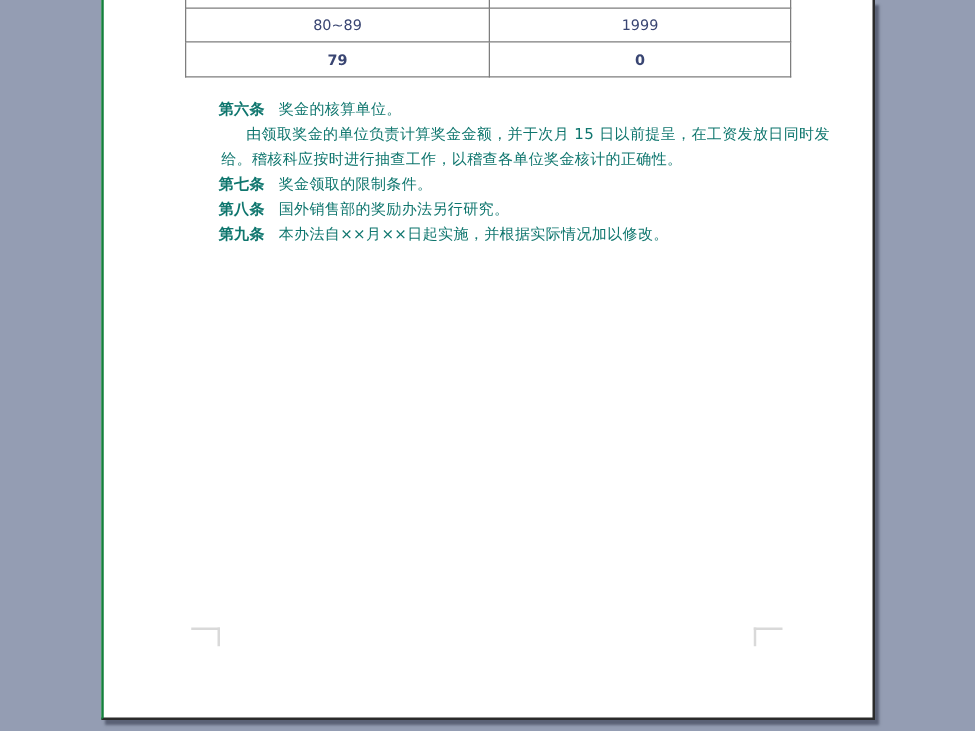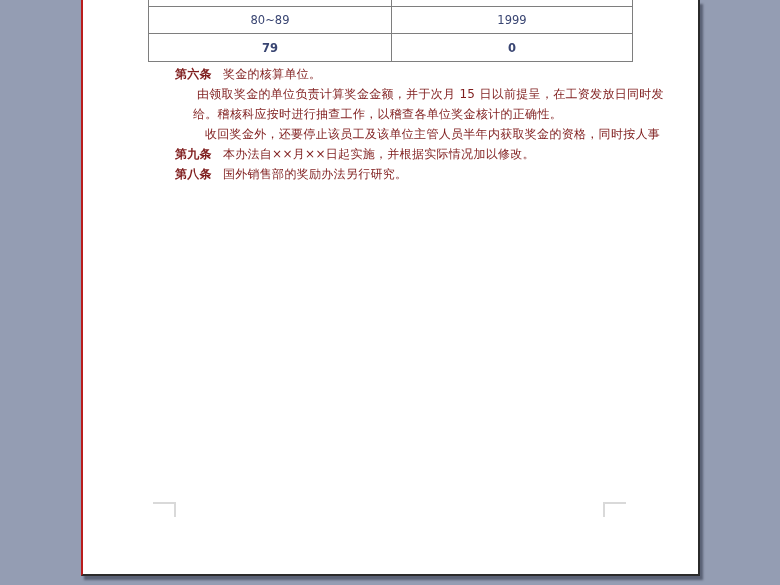--- a/index.html
+++ b/index.html
@@ -17,21 +17,21 @@
     height: 585px;
     background: #949db3;
   }
   .page {
     position: absolute;
     left: 81px;
     top: 0;
     width: 619px;
     height: 576px;
     background: #ffffff;
-    border-left: 2px solid #b91c1c;
+    border-left: 2px solid #15803d;
     border-right: 2px solid #2b2b2b;
     border-bottom: 2px solid #2b2b2b;
     box-sizing: border-box;
     box-shadow: 3px 4px 2px rgba(42, 48, 66, 0.55);
   }
   table.bonus {
     position: absolute;
     left: 65px;
     top: -1px;
     width: 484px;
@@ -45,37 +45,37 @@
     color: #394572;
     font-size: 11.5px;
     padding: 0;
   }
   tr.partial td { border-top: none; height: 7px; }
   tr.r1 td { height: 26px; }
   tr.r2 td { height: 27px; font-weight: bold; }
   .textcol {
     position: absolute;
     left: 92px;
-    top: 64px;
+    top: 77px;
     width: 470px;
-    color: #7f1d1d;
+    color: #0f766e;
     font-size: 12px;
     letter-spacing: 0.3px;
   }
   .line {
     line-height: 20px;
     height: 20px;
     white-space: nowrap;
   }
   .label {
     font-weight: 700;
     margin-right: 11px;
   }
   .ind-first { margin-left: 22px; }
-  .ind-cont  { margin-left: 18px; }
+  .ind-cont  { margin-left: 2px; }
   .item-first { margin-left: 22px; }
   .item-cont  { margin-left: 30px; }
   .crop-mark {
     position: absolute;
     box-sizing: border-box;
   }
   .crop-left {
     left: 70px;
     top: 502px;
     width: 23px;
@@ -120,28 +120,30 @@
     </table>
 
     <div class="textcol">
 
       <div class="line heading">
         <span class="label">第六条</span><span class="title">奖金的核算单位。</span>
       </div>
       <div class="line ind-first">由领取奖金的单位负责计算奖金金额，并于次月 15 日以前提呈，在工资发放日同时发</div>
       <div class="line ind-cont">给。稽核科应按时进行抽查工作，以稽查各单位奖金核计的正确性。</div>
 
-      <div class="line item-cont">收回奖金外，还要停止该员工及该单位主管人员半年内获取奖金的资格，同时按人事</div>
-
       <div class="line heading">
-        <span class="label">第九条</span><span class="title">本办法自××月××日起实施，并根据实际情况加以修改。</span>
+        <span class="label">第七条</span><span class="title">奖金领取的限制条件。</span>
       </div>
 
       <div class="line heading">
         <span class="label">第八条</span><span class="title">国外销售部的奖励办法另行研究。</span>
+      </div>
+
+      <div class="line heading">
+        <span class="label">第九条</span><span class="title">本办法自××月××日起实施，并根据实际情况加以修改。</span>
       </div>
 
     </div>
 
     <div class="crop-mark crop-left"></div>
     <div class="crop-mark crop-right"></div>
 
   </div>
 </div>
 

